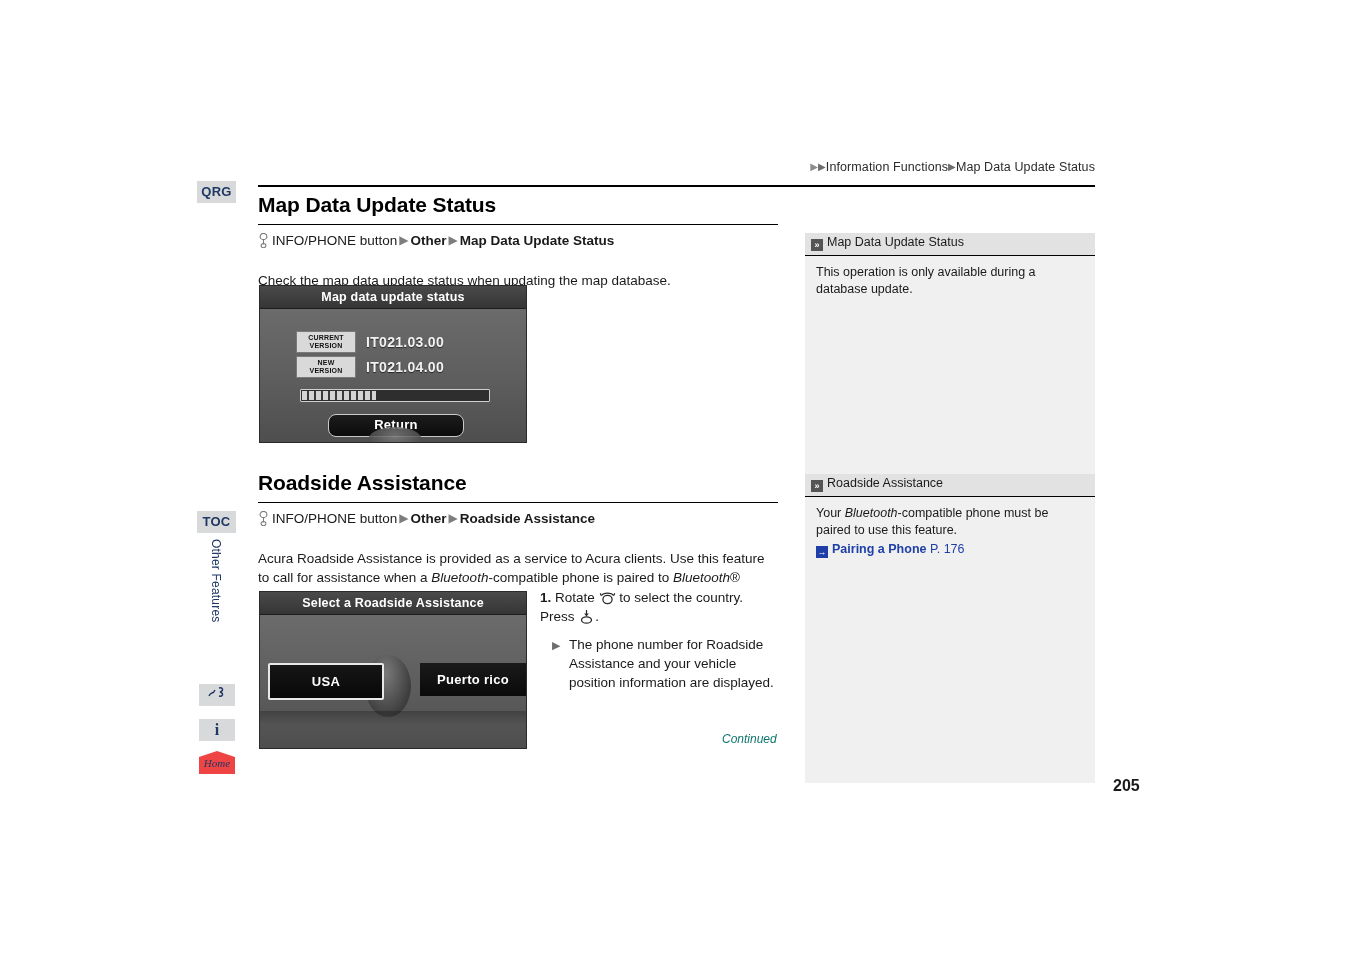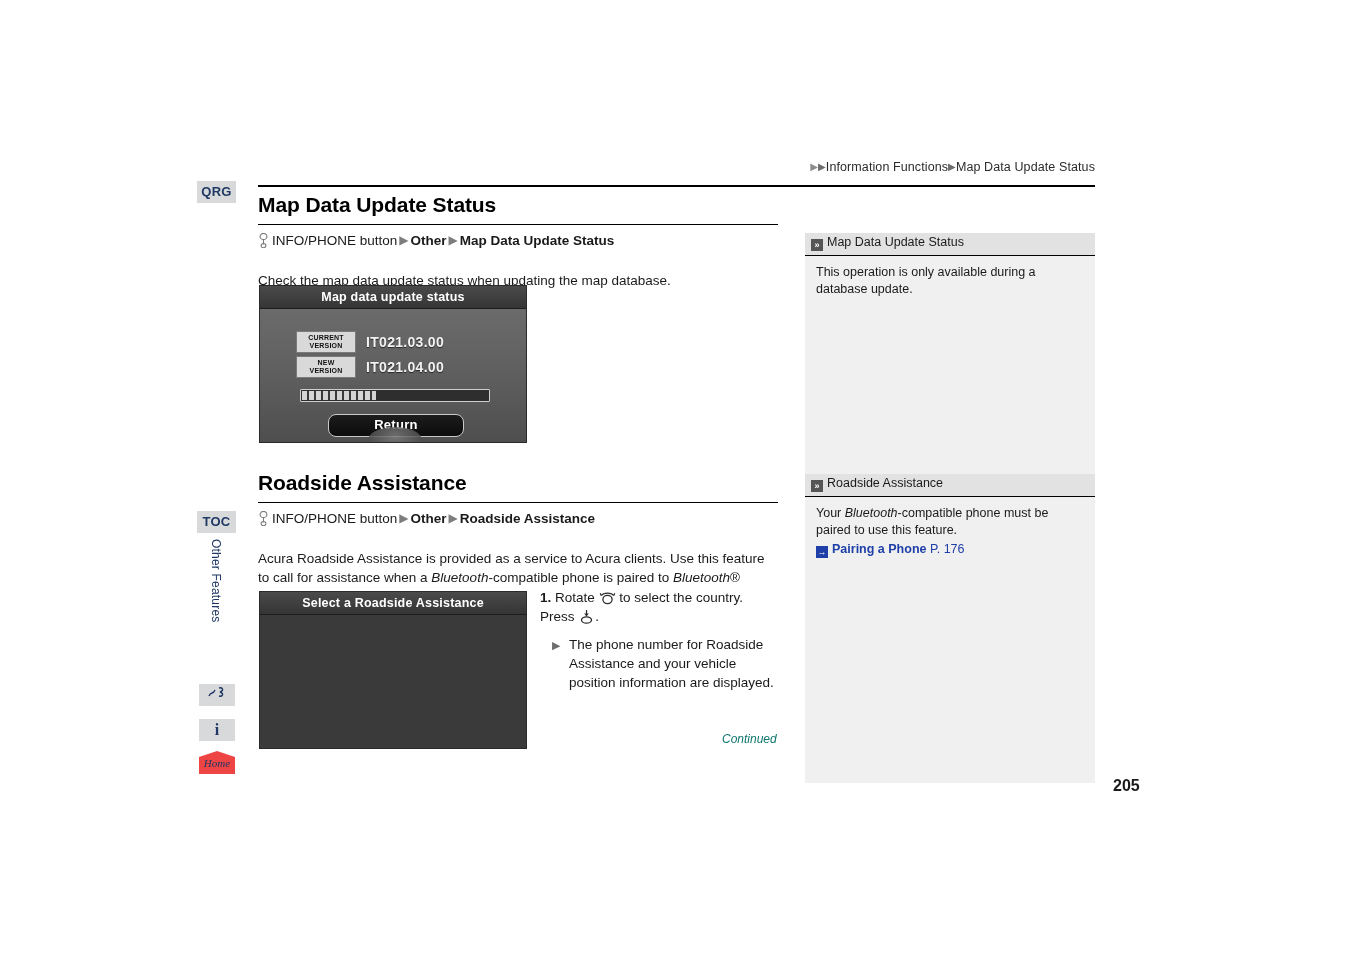--- a/index.html
+++ b/index.html
@@ -517,20 +517,26 @@
         <path d="M5.5 6.6 L5.5 11.5" stroke="#7d7d7d" stroke-width="1.1" fill="none"></path>
         <ellipse cx="5.5" cy="12.6" rx="2.4" ry="2.1" fill="none" stroke="#7d7d7d" stroke-width="1.1"></ellipse>
       </svg><span>INFO/PHONE button</span><span class="np-arrow">▶</span><span class="bold">Other</span><span class="np-arrow">▶</span><span class="bold">Roadside Assistance</span>
     </div>
 
     <div class="body-text"><span>Acura Roadside Assistance is provided as a service to Acura clients. Use this feature to call for assistance when a </span><i>Bluetooth</i><span>-compatible phone is paired to </span><i>Bluetooth</i><span>® HandsFreeLink®.</span></div>
   </div>
 
   <div class="navshot shot2">
     <div class="shot-header">Select a Roadside Assistance</div>
+    <div class="shot-body">
+      <div class="knob-blob2"></div>
+      <div class="country-btn country-usa">USA</div>
+      <div class="country-btn country-pr">Puerto rico</div>
+      <div class="shot2-shadow"></div>
+    </div>
   </div>
 
   <div class="steps">
     <div>
       <span class="step-num">1.</span>
       <span>Rotate</span>
       <svg class="ico-rotate" viewBox="0 0 17 15">
         <ellipse cx="8.5" cy="9.5" rx="4.6" ry="4.1" fill="none" stroke="#2b2b2b" stroke-width="1.3"></ellipse>
         <path d="M2.5 5.5 C4.5 2.2, 12.5 2.2, 14.5 5.5" stroke="#2b2b2b" stroke-width="1.3" fill="none"></path>
         <path d="M2.4 5.6 L1.2 3.4 M14.6 5.6 L15.8 3.4" stroke="#2b2b2b" stroke-width="1.2" fill="none"></path>

